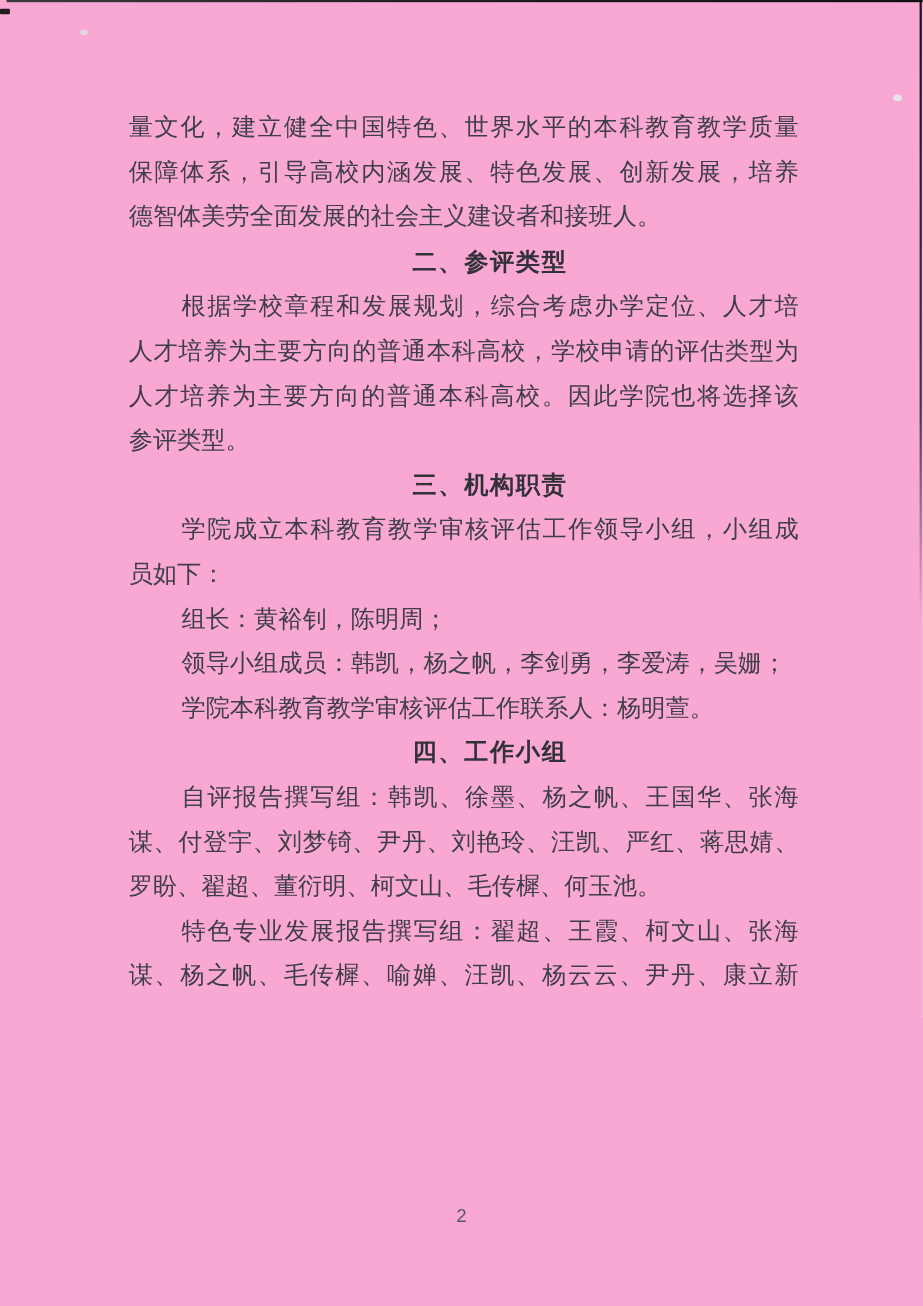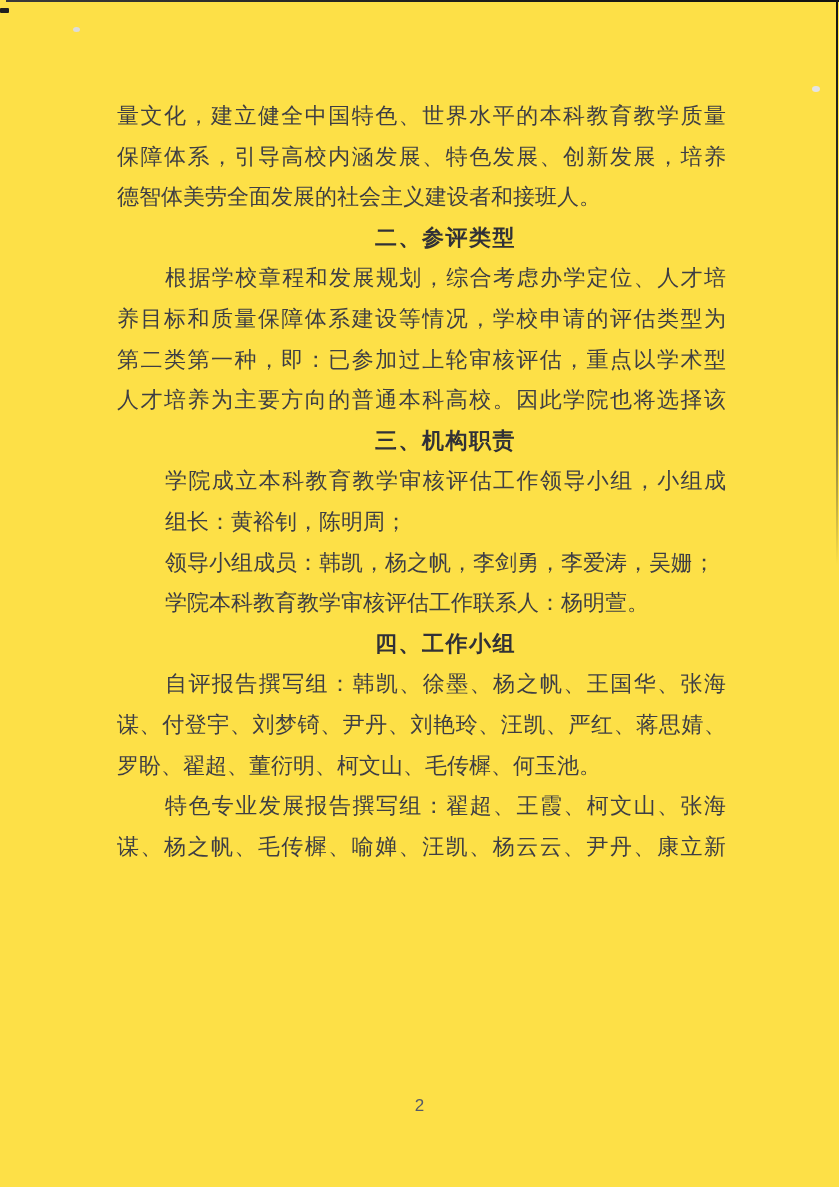--- a/index.html
+++ b/index.html
@@ -5,21 +5,21 @@
   html, body {
     margin: 0;
     padding: 0;
     background: #f4f4f4;
   }
   .page {
     position: relative;
     width: 839px;
     height: 1187px;
     margin: 0 auto;
-    background: #fde047;
+    background: #f9a8d4;
     overflow: hidden;
     font-family: "Liberation Serif", "DejaVu Serif", serif;
   }
   
   .edge-top {
     position: absolute;
     top: 0; left: 6px; right: 0;
     height: 2px;
     background: linear-gradient(to right, #3a3a3a, #1c1c1c 55%, #111);
   }
@@ -100,25 +100,26 @@
   <div class="tick-left"></div>
   <div class="smudge-1"></div>
   <div class="smudge-2"></div>
 
   <div class="content">
       <div class="line fill">量文化，建立健全中国特色、世界水平的本科教育教学质量</div>
       <div class="line fill">保障体系，引导高校内涵发展、特色发展、创新发展，培养</div>
       <div class="line">德智体美劳全面发展的社会主义建设者和接班人。</div>
       <div class="line heading">二、参评类型</div>
       <div class="line fill indent">根据学校章程和发展规划，综合考虑办学定位、人才培</div>
-      <div class="line fill">养目标和质量保障体系建设等情况，学校申请的评估类型为</div>
-      <div class="line fill">第二类第一种，即：已参加过上轮审核评估，重点以学术型</div>
+      <div class="line fill">人才培养为主要方向的普通本科高校，学校申请的评估类型为</div>
       <div class="line fill">人才培养为主要方向的普通本科高校。因此学院也将选择该</div>
+      <div class="line">参评类型。</div>
       <div class="line heading">三、机构职责</div>
       <div class="line fill indent">学院成立本科教育教学审核评估工作领导小组，小组成</div>
+      <div class="line">员如下：</div>
       <div class="line indent">组长：黄裕钊，陈明周；</div>
       <div class="line indent">领导小组成员：韩凯，杨之帆，李剑勇，李爱涛，吴姗；</div>
       <div class="line indent">学院本科教育教学审核评估工作联系人：杨明萱。</div>
       <div class="line heading">四、工作小组</div>
       <div class="line fill indent">自评报告撰写组：韩凯、徐墨、杨之帆、王国华、张海</div>
       <div class="line fill">谋、付登宇、刘梦锜、尹丹、刘艳玲、汪凯、严红、蒋思婧、</div>
       <div class="line">罗盼、翟超、董衍明、柯文山、毛传樨、何玉池。</div>
       <div class="line fill indent">特色专业发展报告撰写组：翟超、王霞、柯文山、张海</div>
       <div class="line fill">谋、杨之帆、毛传樨、喻婵、汪凯、杨云云、尹丹、康立新</div>
     </div>

